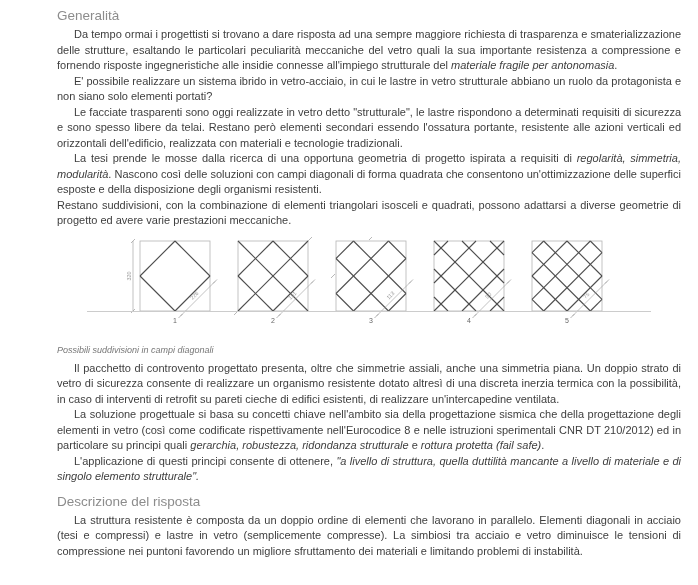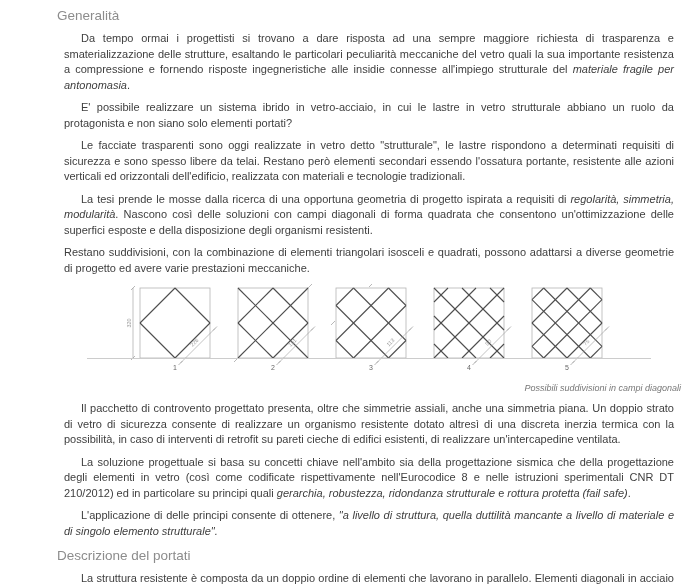--- a/index.html
+++ b/index.html
@@ -7,30 +7,30 @@
     width:698px;height:585px;overflow:hidden;background:#ffffff;
     font-family:"Liberation Sans",sans-serif;color:#3e3e3e;
   }
   .doc{box-sizing:border-box;width:691px;padding:8px 10px 0 57px;}
   .doc-heading{
     color:#8c8c8c;font-size:13.5px;line-height:16px;font-weight:400;
     margin:9px 0 3px 0;
   }
   .doc-heading:first-child{margin-top:0;}
   .para{
-    font-size:11px;line-height:15.5px;text-align:justify;margin:7px;
+    font-size:11px;line-height:15.5px;text-align:justify;margin:0;
   }
   .para.indent{text-indent:17px;}
   .it{font-style:italic;}
   .figure{margin:8px 0 5px 0;}
   .fig-row{position:relative;display:flex;justify-content:center;}
   .fig-ground{position:absolute;left:30px;right:30px;top:74px;height:1px;background:#cccccc;}
   .fig-caption{
-    text-align:right;font-size:9px;font-style:italic;color:#777777;
-    margin-top:9px;line-height:11px;
+    text-align:left;font-size:9px;font-style:italic;color:#777777;
+    margin-top:18px;line-height:11px;
   }
   svg{display:block;}
   svg text{font-family:"Liberation Sans",sans-serif;}
 </style>
 </head>
 <body>
 
 <main class="doc">
     <div class="doc-heading">Generalità</div>
     <p class="para indent"><span>Da tempo ormai i progettisti si trovano a dare risposta ad una sempre maggiore richiesta di trasparenza e smaterializzazione delle strutture, esaltando le particolari peculiarità meccaniche del vetro quali la sua importante resistenza a compressione e fornendo risposte ingegneristiche alle insidie connesse all'impiego strutturale del </span><span class="it">materiale fragile per antonomasia</span><span>.</span></p>
@@ -127,16 +127,16 @@
           <line x1="54.5" y1="81" x2="58.5" y2="77" stroke="#999999" stroke-width="0.7"></line>
           <line x1="89" y1="46.5" x2="93" y2="42.5" stroke="#999999" stroke-width="0.7"></line>
           <text font-size="5.5" fill="#999999" text-anchor="middle" transform="translate(71.75 59.75) rotate(-45)">75</text>
           <text x="51" y="86" font-size="7" fill="#666666" text-anchor="middle">5</text>
         </svg>
       </div>
       <div class="fig-caption">Possibili suddivisioni in campi diagonali</div>
     </div>
     <p class="para indent"><span>Il pacchetto di controvento progettato presenta, oltre che simmetrie assiali, anche una simmetria piana. Un doppio strato di vetro di sicurezza consente di realizzare un organismo resistente dotato altresì di una discreta inerzia termica con la possibilità, in caso di interventi di retrofit su pareti cieche di edifici esistenti, di realizzare un'intercapedine ventilata.</span></p>
     <p class="para indent"><span>La soluzione progettuale si basa su concetti chiave nell'ambito sia della progettazione sismica che della progettazione degli elementi in vetro (così come codificate rispettivamente nell'Eurocodice 8 e nelle istruzioni sperimentali CNR DT 210/2012) ed in particolare su principi quali </span><span class="it">gerarchia, robustezza, ridondanza strutturale</span><span> e </span><span class="it">rottura protetta (fail safe)</span><span>.</span></p>
-    <p class="para indent"><span>L'applicazione di delle principi consente di ottenere, </span><span class="it">"a livello di struttura, quella duttilità mancante a livello di materiale e di singolo elemento strutturale".</span></p>
-    <div class="doc-heading">Descrizione del portati</div>
+    <p class="para indent"><span>L'applicazione di questi principi consente di ottenere, </span><span class="it">"a livello di struttura, quella duttilità mancante a livello di materiale e di singolo elemento strutturale".</span></p>
+    <div class="doc-heading">Descrizione del risposta</div>
     <p class="para indent"><span>La struttura resistente è composta da un doppio ordine di elementi che lavorano in parallelo. Elementi diagonali in acciaio (tesi e compressi) e lastre in vetro (semplicemente compresse). La simbiosi tra acciaio e vetro diminuisce le tensioni di compressione nei puntoni favorendo un migliore sfruttamento dei materiali e limitando problemi di instabilità.</span></p>
   </main>
 
 </body></html>

